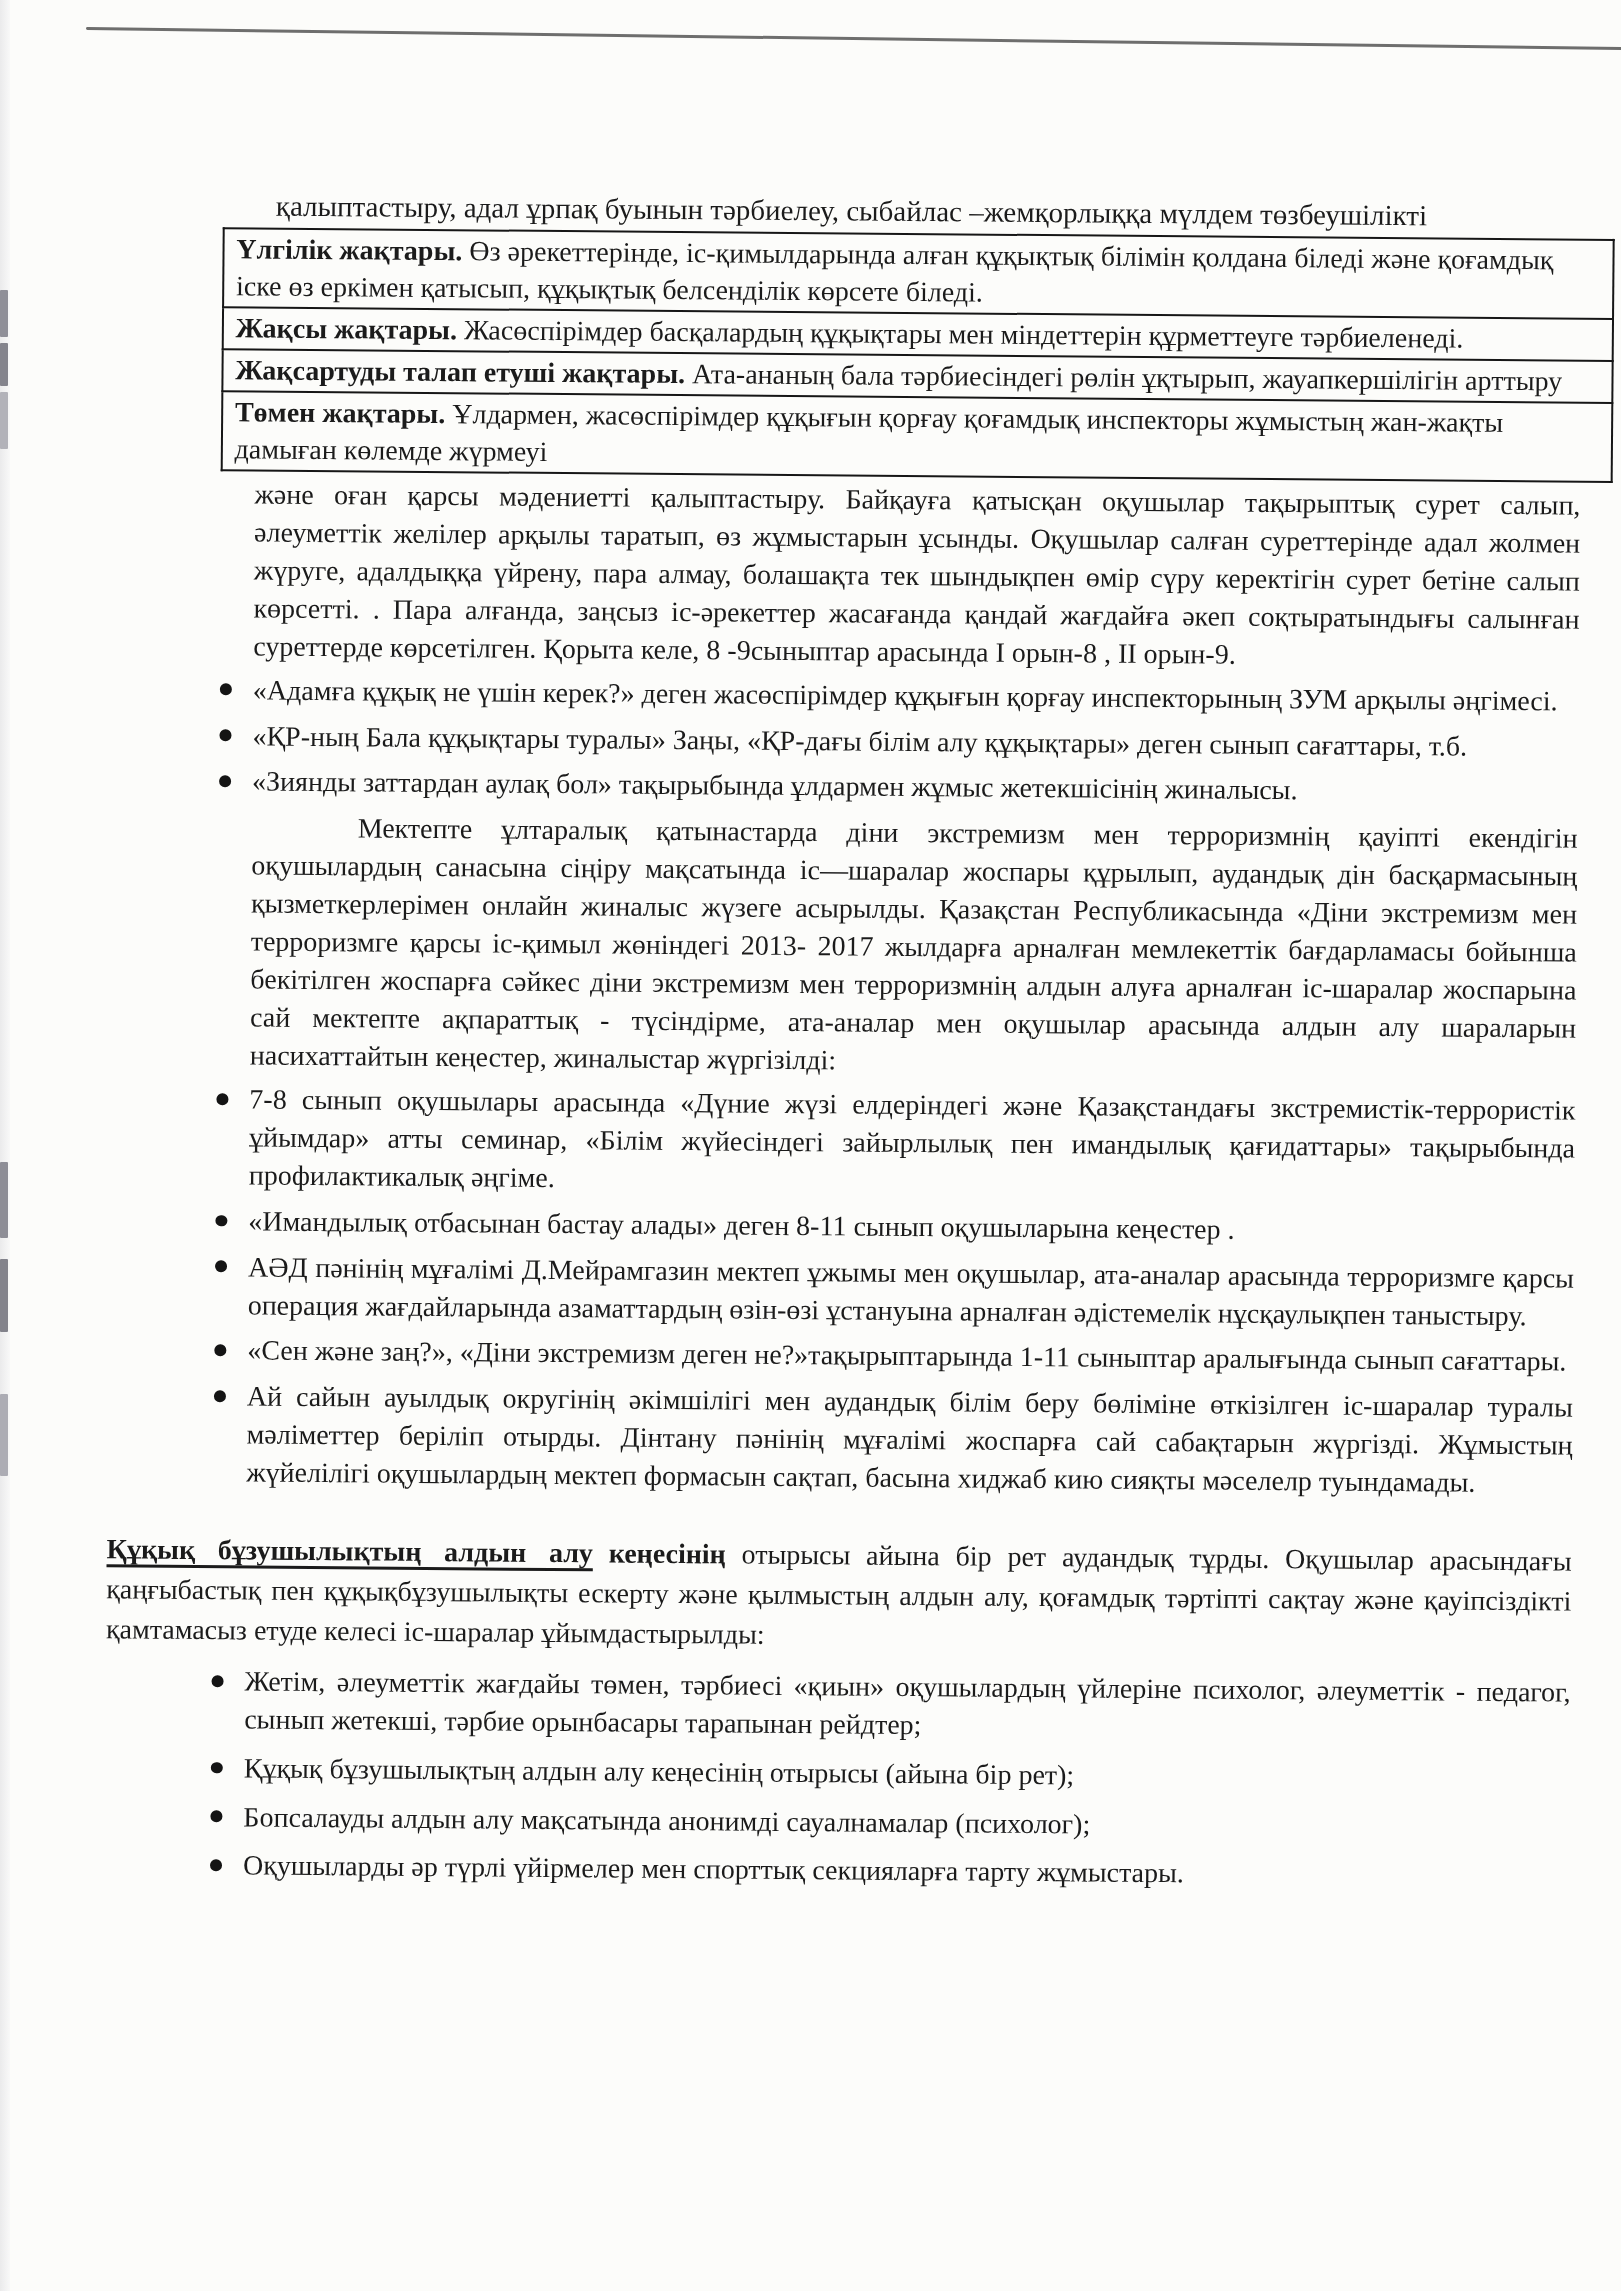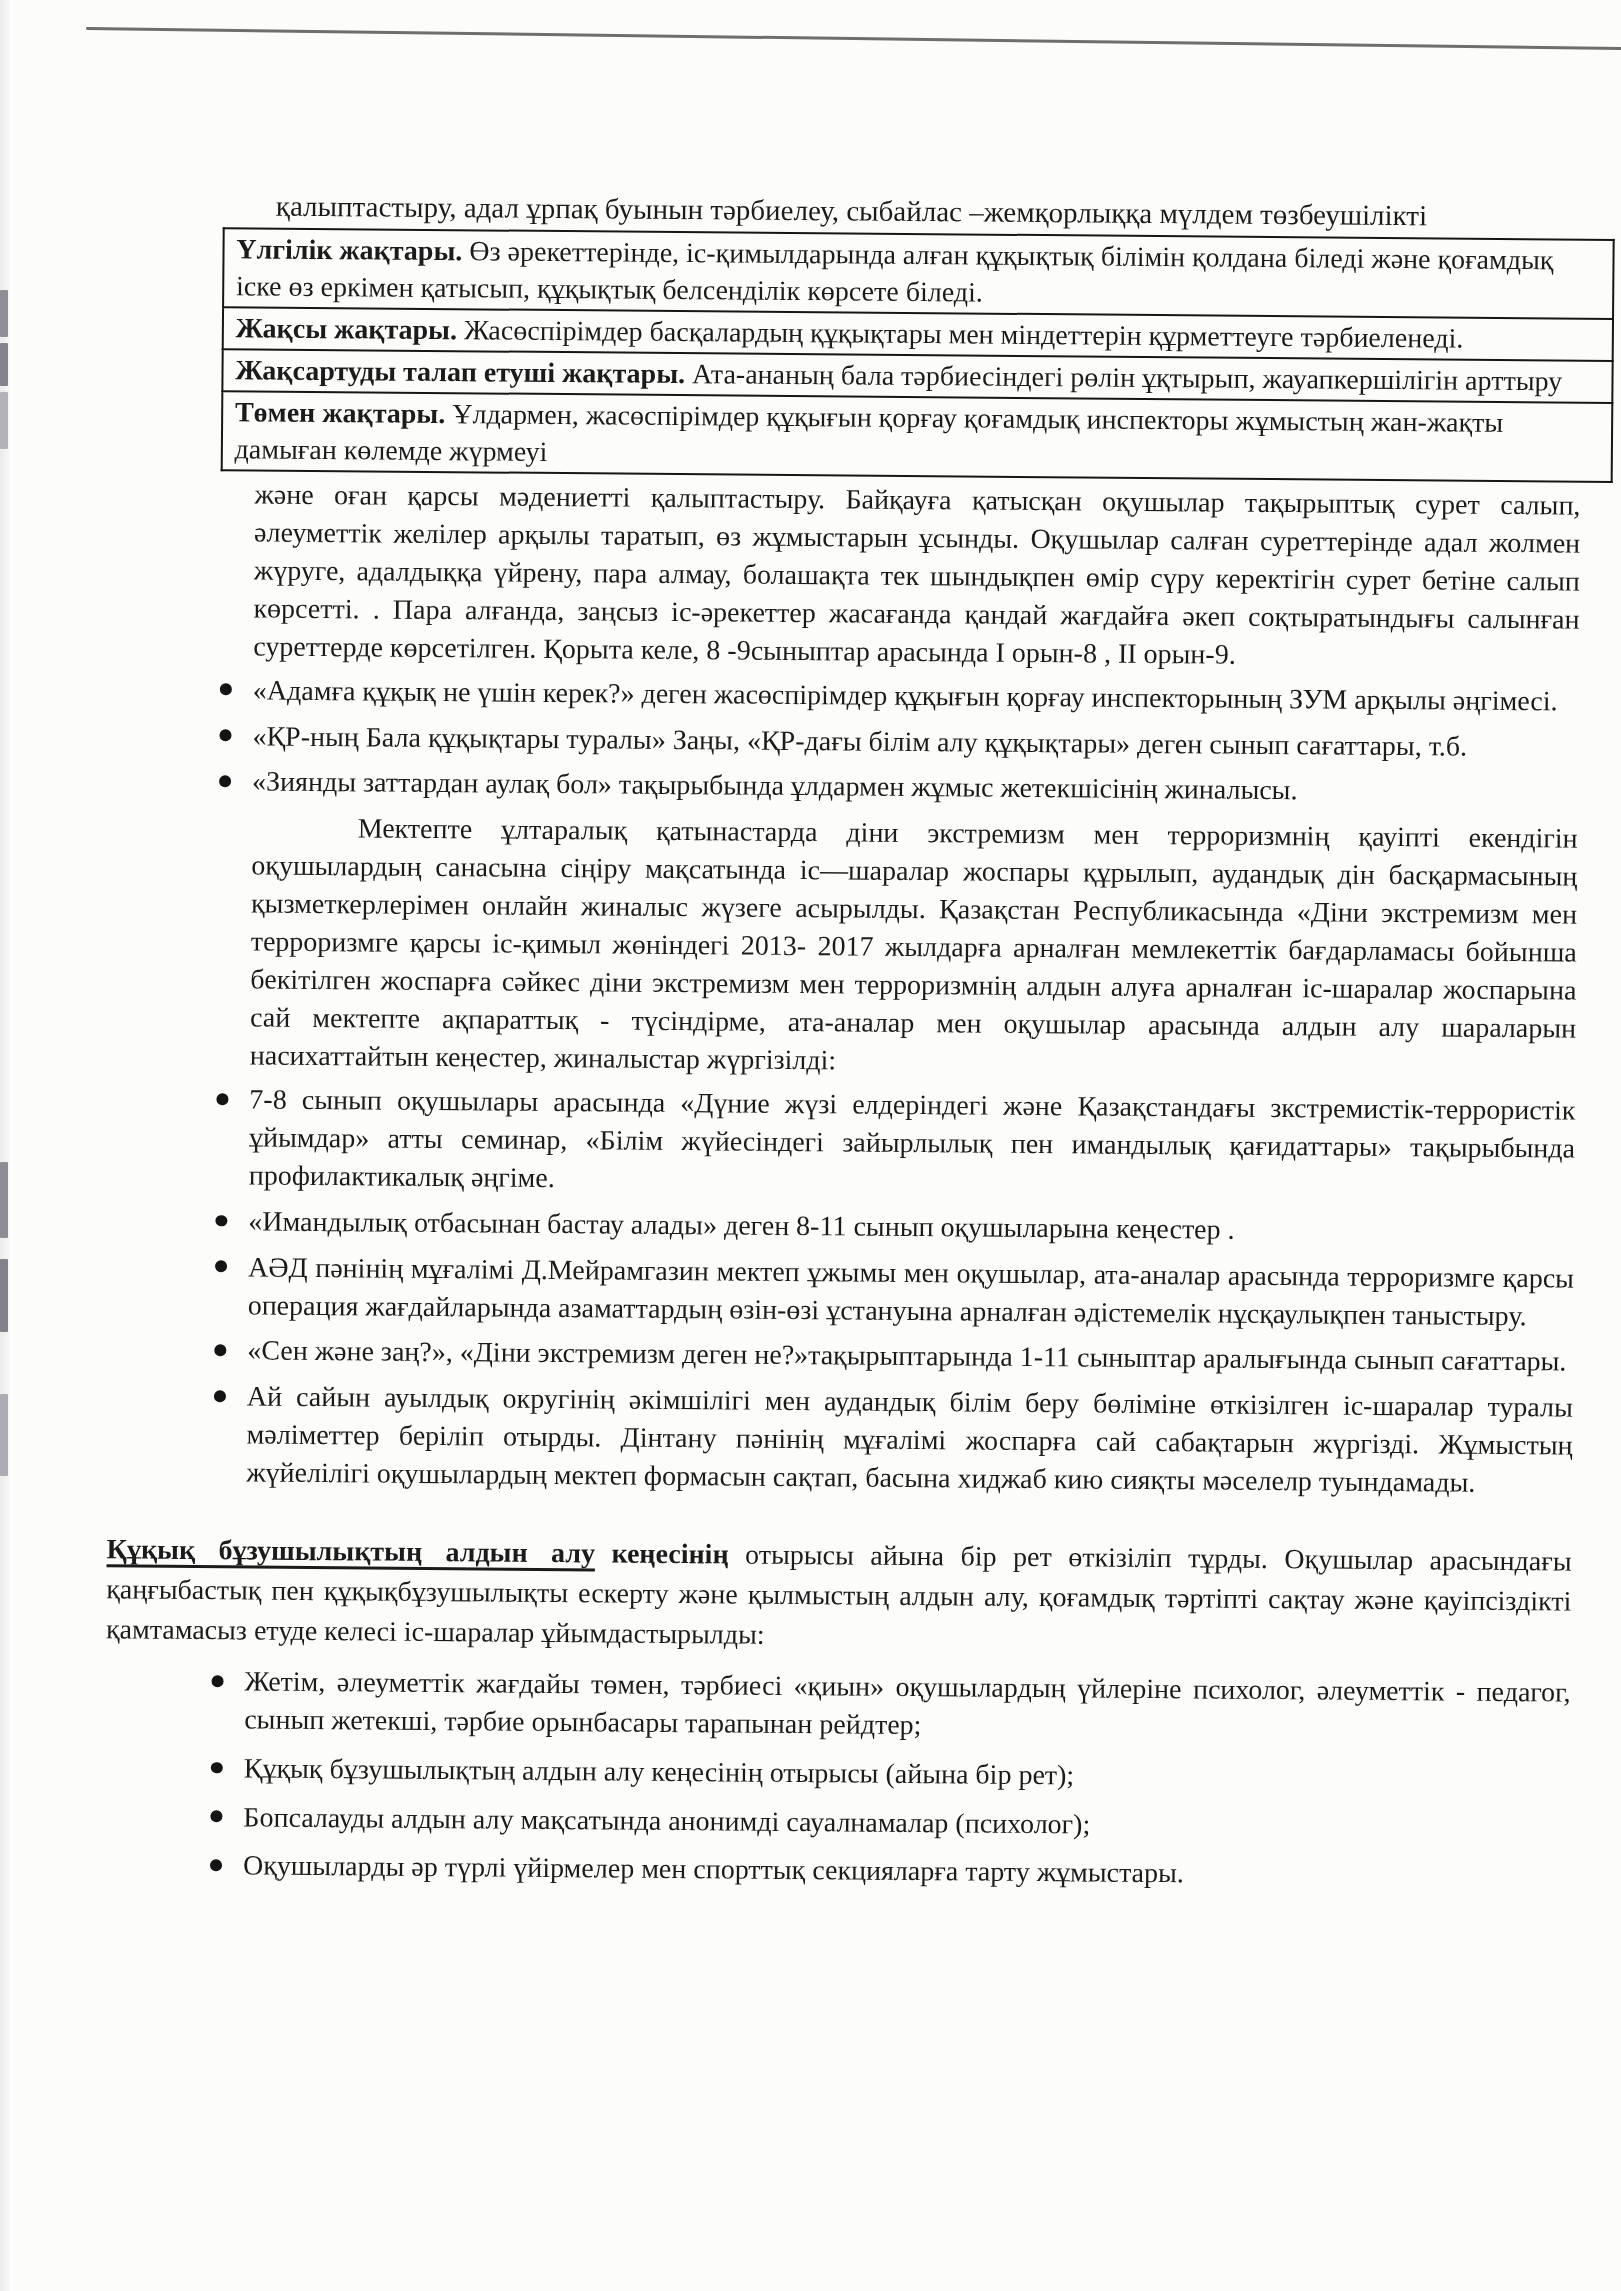--- a/index.html
+++ b/index.html
@@ -138,21 +138,21 @@
           <div class="bullet-text">АӘД пәнінің мұғалімі Д.Мейрамгазин мектеп ұжымы мен оқушылар, ата-аналар арасында терроризмге қарсы операция жағдайларында азаматтардың өзін-өзі ұстануына арналған әдістемелік нұсқаулықпен  таныстыру.</div>
         </div>
         <div class="bullet-item">
           <span class="bullet-dot"></span>
           <div class="bullet-text">«Сен және заң?», «Діни экстремизм деген не?»тақырыптарында 1-11 сыныптар аралығында сынып сағаттары.</div>
         </div>
         <div class="bullet-item">
           <span class="bullet-dot"></span>
           <div class="bullet-text">Ай сайын ауылдық округінің әкімшілігі мен аудандық білім беру бөліміне өткізілген іс-шаралар туралы мәліметтер беріліп отырды. Дінтану пәнінің мұғалімі  жоспарға сай сабақтарын жүргізді. Жұмыстың жүйелілігі оқушылардың мектеп формасын сақтап, басына хиджаб кию сияқты мәселелр туындамады.</div>
         </div>
-        <p class="lead-para"><span class="lead-underlined">Құқық бұзушылықтың алдын алу</span><span class="lead-bold"> кеңесінің</span><span> отырысы айына бір рет  өткізіліп тұрды. Оқушылар арасындағы қаңғыбастық пен құқықбұзушылықты ескерту және қылмыстың алдын алу, қоғамдық тәртіпті сақтау және қауіпсіздікті қамтамасыз етуде келесі іс-шаралар ұйымдастырылды:</span></p>
+        <p class="lead-para"><span class="lead-underlined">Құқық бұзушылықтың алдын алу</span><span class="lead-bold"> кеңесінің</span><span> отырысы айына бір рет  аудандық тұрды. Оқушылар арасындағы қаңғыбастық пен құқықбұзушылықты ескерту және қылмыстың алдын алу, қоғамдық тәртіпті сақтау және қауіпсіздікті қамтамасыз етуде келесі іс-шаралар ұйымдастырылды:</span></p>
         <div class="final-bullets">
           <div class="bullet-item">
             <span class="bullet-dot"></span>
             <div class="bullet-text">Жетім, әлеуметтік жағдайы  төмен, тәрбиесі «қиын» оқушылардың үйлеріне психолог, әлеуметтік - педагог, сынып жетекші, тәрбие орынбасары тарапынан рейдтер;</div>
           </div>
           <div class="bullet-item">
             <span class="bullet-dot"></span>
             <div class="bullet-text">Құқық бұзушылықтың алдын алу кеңесінің отырысы (айына бір рет);</div>
           </div>
           <div class="bullet-item">

